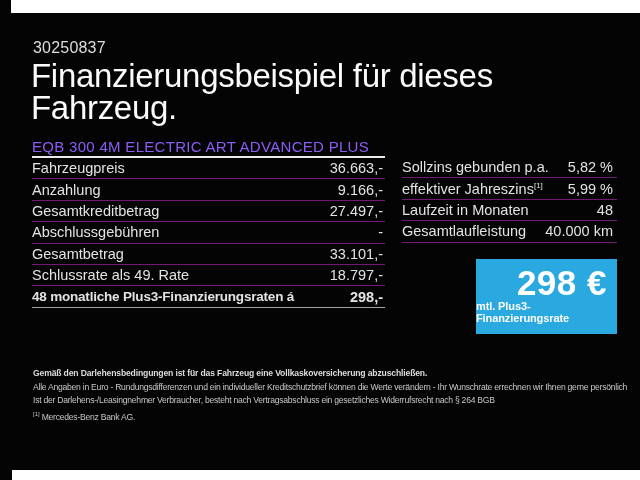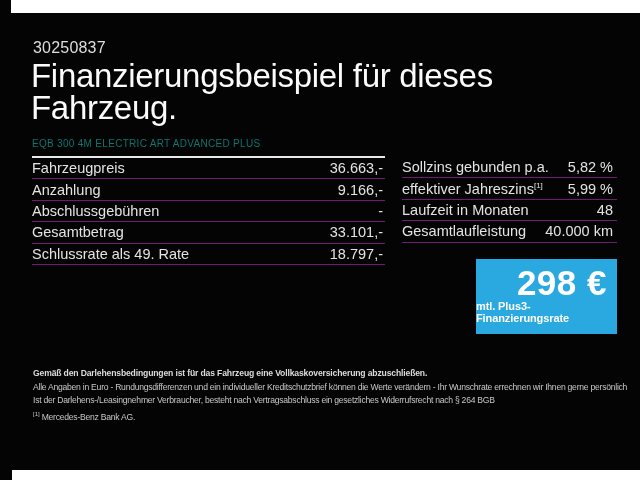--- a/index.html
+++ b/index.html
@@ -19,21 +19,21 @@
     position:absolute; left:33px; top:39px;
     font-size:16px; color:#dedede; letter-spacing:.2px;
   }
   .title {
     position:absolute; left:31px; top:60px;
     font-size:33px; line-height:32px; letter-spacing:-.3px;
     color:#fbfbfb; font-weight:400;
   }
   .vehicle {
     position:absolute; left:32px; top:138px;
-    font-size:10px; letter-spacing:.3px; color:#0f766e;
+    font-size:15px; letter-spacing:.3px; color:#8b5cf6;
   }
 
   .table { position:absolute; top:156px; }
   .table-left  { left:32px;  width:353px; border-top:2px solid #e9e9e9; }
   .table-right { left:402px; width:215px; border-top:none; top:157px; }
   .trow {
     display:flex; justify-content:space-between; align-items:center;
     height:21.4px; border-bottom:1px solid #701a75;
     font-size:14.5px; color:#e3e3e3; white-space:nowrap;
   }
@@ -83,30 +83,38 @@
 <div class="table table-left">
   <div class="trow">
     <span class="lbl">Fahrzeugpreis</span>
     <span class="val">36.663,-</span>
   </div>
   <div class="trow">
     <span class="lbl">Anzahlung</span>
     <span class="val">9.166,-</span>
   </div>
   <div class="trow">
+    <span class="lbl">Gesamtkreditbetrag</span>
+    <span class="val">27.497,-</span>
+  </div>
+  <div class="trow">
     <span class="lbl">Abschlussgebühren</span>
     <span class="val">-</span>
   </div>
   <div class="trow">
     <span class="lbl">Gesamtbetrag</span>
     <span class="val">33.101,-</span>
   </div>
   <div class="trow">
     <span class="lbl">Schlussrate als 49. Rate</span>
     <span class="val">18.797,-</span>
+  </div>
+  <div class="trow bold">
+    <span class="lbl">48 monatliche Plus3-Finanzierungsraten á</span>
+    <span class="val">298,-</span>
   </div>
 </div>
 
 <div class="table table-right">
   <div class="trow">
     <span class="lbl">Sollzins gebunden p.a.</span>
     <span class="val">5,82 %</span>
   </div>
   <div class="trow">
     <span class="lbl"><span>effektiver Jahreszins</span><sup class="fn">[1]</sup></span>

